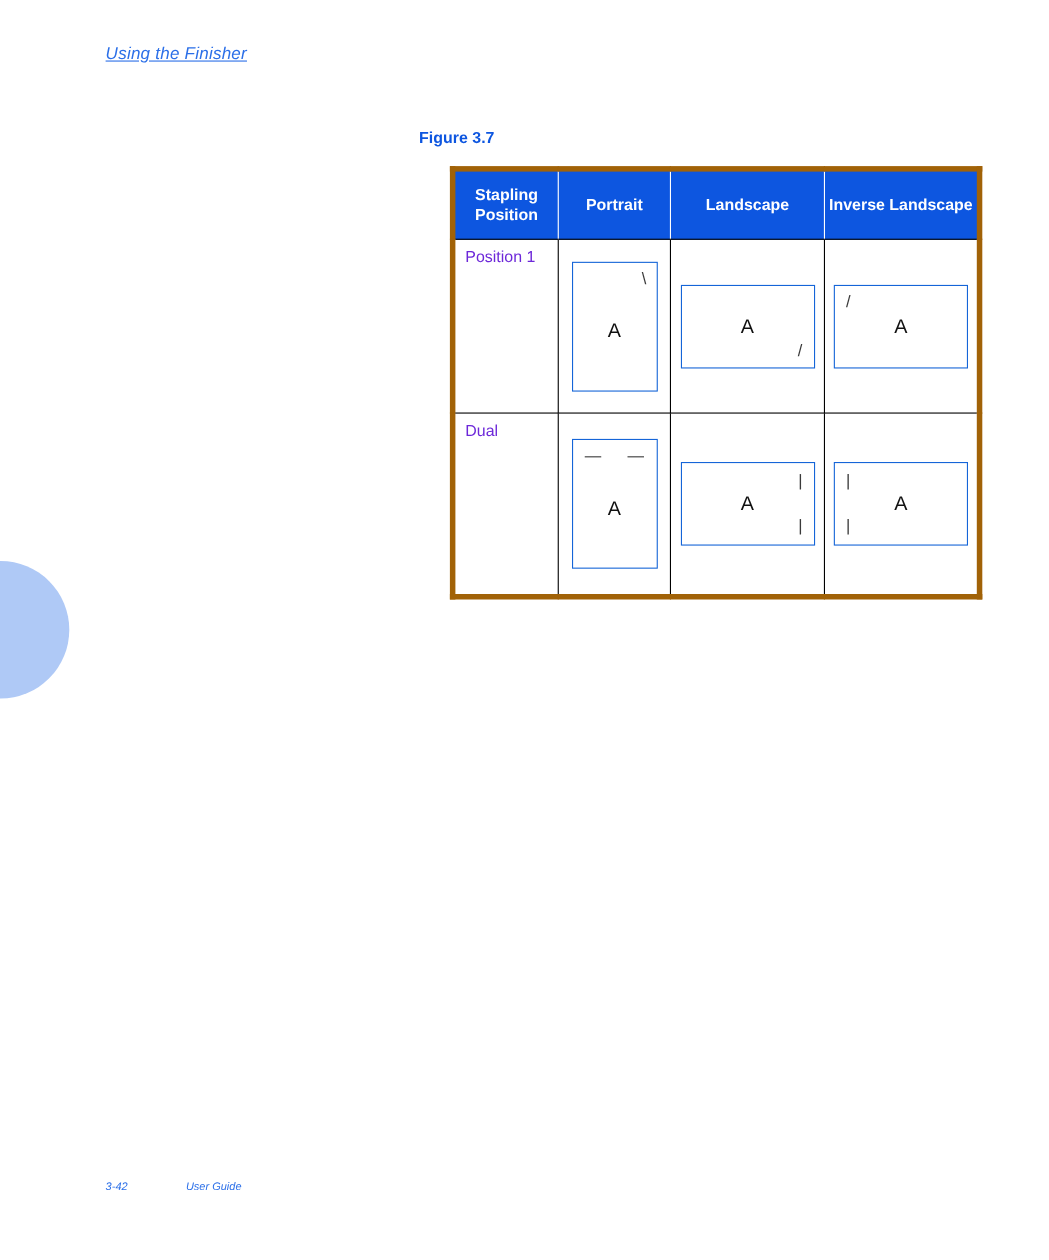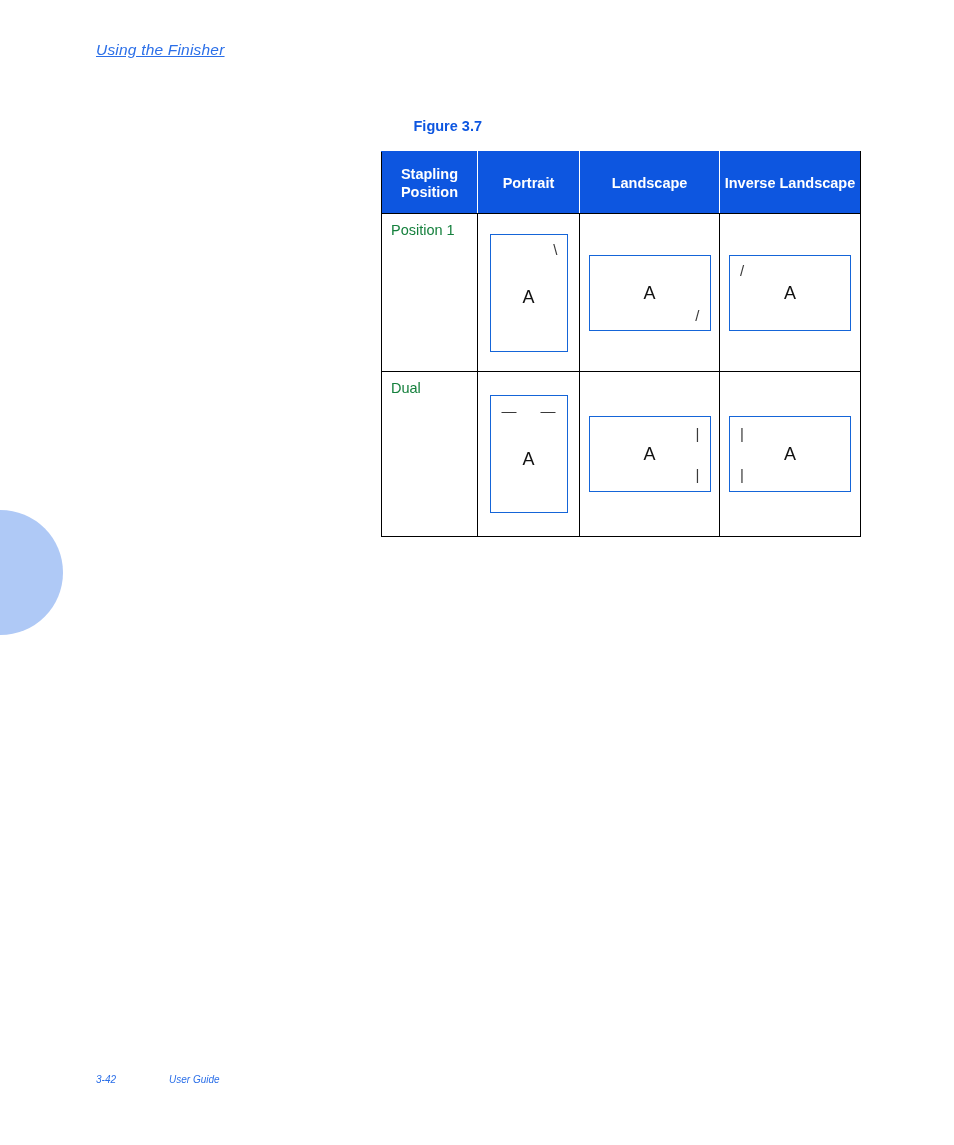--- a/index.html
+++ b/index.html
@@ -72,34 +72,34 @@
     display: flex;
     font-family: "Liberation Sans", sans-serif;
     font-weight: bold;
     font-size: 14.5px;
     color: #0d56e0;
     line-height: 19px;
   }
   .fig-caption .fig-num {
     flex: 0 0 auto;
     width: 101px;
-    text-align: right;
   }
   .fig-caption .fig-text {
     flex: 1 1 auto;
     max-width: 348px;
   }
 
   
   .staple-table {
     margin-top: 15px;
     border-collapse: collapse;
     table-layout: fixed;
     width: 479px;
-    border: 1px solid #a16207;
+    border: 5px solid #a16207;
+    margin-left: 28px;
   }
   .staple-table th,
   .staple-table td {
     border: 1px solid #000000;
     padding: 0;
     vertical-align: top;
   }
   .staple-table thead th {
     background: #0d56e0;
     color: #ffffff;
@@ -127,21 +127,21 @@
     position: relative;
   }
   .staple-table tbody tr:last-child td { height: 164px; }
 
   .pos-label {
     position: absolute;
     left: 9px;
     top: 8px;
     font-family: "Liberation Sans", sans-serif;
     font-size: 14.5px;
-    color: #15803d;
+    color: #6d28d9;
     white-space: nowrap;
   }
 
   
   .page-wrap {
     position: absolute;
     left: 0;
     right: 0;
     top: 0;
     bottom: 0;

